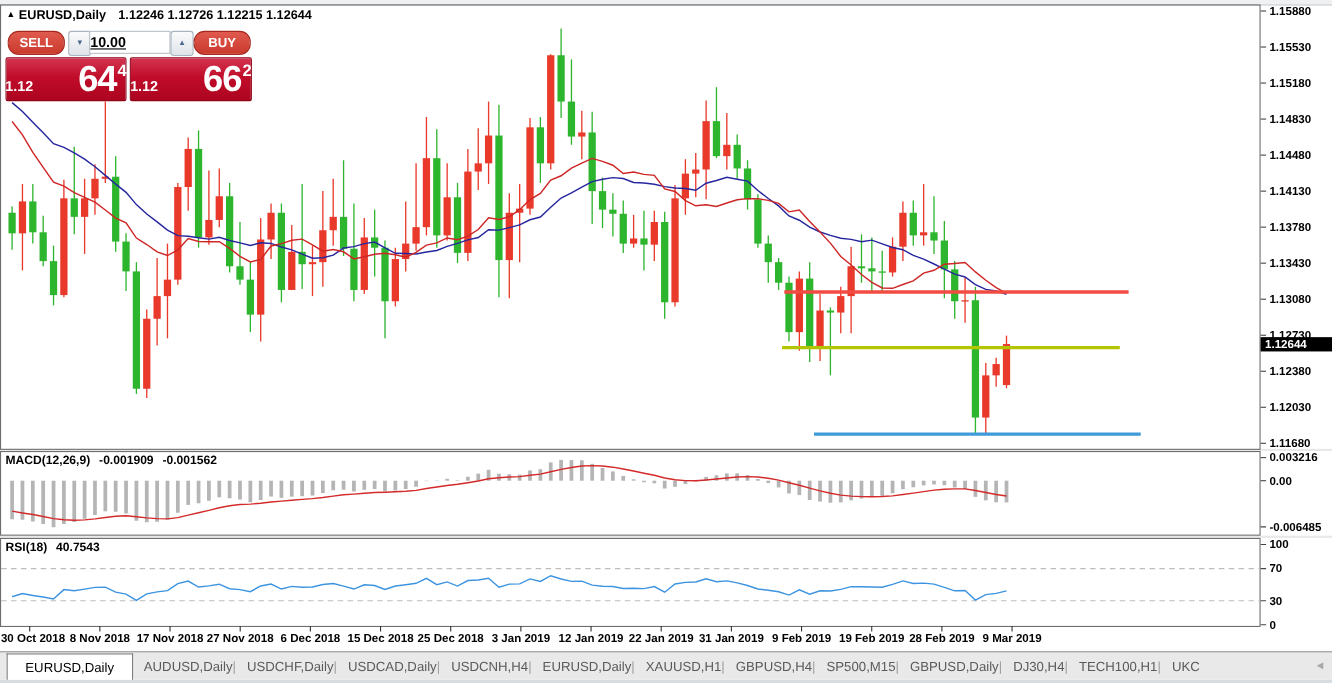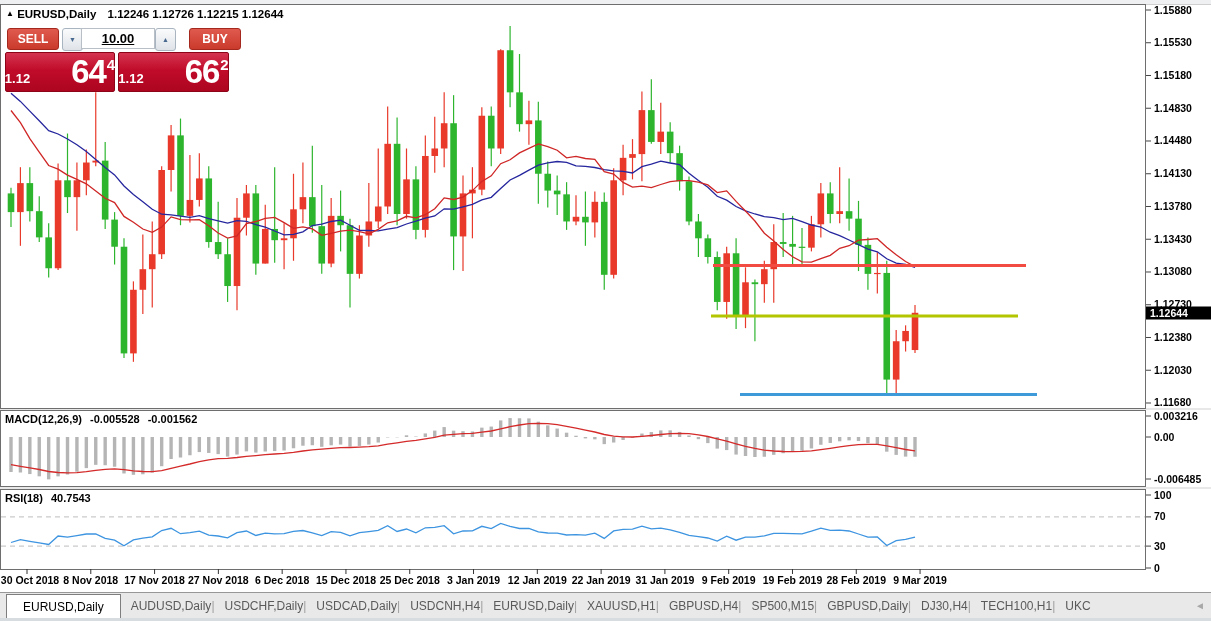--- a/index.html
+++ b/index.html
@@ -8,31 +8,31 @@
   #top-strip{left:0;top:0;width:1211px;height:4px;background:#eef0f1;border-bottom:1px solid #cfcfcf;}
   #cv{left:0;top:0;z-index:1;}
   #cv text{font:700 10.5px "Liberation Sans",sans-serif;fill:#000;}
   
   #symbol-title{left:6px;top:8px;z-index:5;font:700 11.5px "Liberation Sans",sans-serif;color:#000;}
   #symbol-title .marker{font-size:8px;vertical-align:2px;}
   #symbol-title .ohlc{margin-left:8px;font-weight:700;}
   
   #quote-panel{left:5px;top:28px;width:223px;height:62px;z-index:6;}
   #quote-panel .btn{position:absolute;top:0;height:21px;color:#fff;font:600 12px "Liberation Sans",sans-serif;
-      background:linear-gradient(180deg,#e05a4e,#c93a2c);border:1px solid #a5281f;border-radius:3px;
+      background:linear-gradient(180deg,#e05a4e,#c93a2c);border:1px solid #a5281f;border-radius:10px;
       display:flex;align-items:center;justify-content:center;cursor:pointer;padding:10px;}
   #sell-btn{left:2px;width:52px;}
-  #buy-btn{left:184px;width:52px;}
+  #buy-btn{left:171px;width:52px;}
   .spin{position:absolute;top:0;width:19px;height:21px;background:linear-gradient(#fafbfc,#dfe3e8);
        border:1px solid #a8b4c0;border-radius:3px;color:#49688f;font-size:7px;
        display:flex;align-items:center;justify-content:center;cursor:pointer;}
   #spin-down{left:57px;}
   #spin-up{left:150px;}
   #volume-input{position:absolute;left:76px;top:0;width:72px;height:19px;border:1px solid #b9bfc6;
-       text-align:center;font:700 13px "Liberation Sans",sans-serif;color:#000;padding:0;text-decoration:underline;}
+       font:700 13px "Liberation Sans",sans-serif;color:#000;padding:0;text-decoration:underline;}
   .tile{position:absolute;top:24px;height:38px;color:#fff;border:1px solid #8d0418;border-radius:2px;
        background:linear-gradient(180deg,#d43450 0%,#c00c2a 45%,#ad0520 100%);
        display:flex;align-items:center;justify-content:center;cursor:pointer;}
   #sell-tile{left:0px;width:108px;}
   #buy-tile{left:113px;width:109px;}
   .tile .pfx{font:700 13px "Liberation Sans",sans-serif;margin-top:13px;margin-right:1px;text-align:right;}
   .tile .big{font:700 33px "Liberation Sans",sans-serif;letter-spacing:-1px;line-height:36px;margin-left:40px;}
   .tile .sup{font:700 15px "Liberation Sans",sans-serif;margin-bottom:15px;margin-left:1px;}
   
   .ind-label{z-index:5;font:700 11px "Liberation Sans",sans-serif;color:#000;}
@@ -454,21 +454,21 @@
   </div>
   <div class="tile" id="buy-tile">
     <span class="pfx">1.12</span>
     <span class="big">66</span>
     <span class="sup">2</span>
   </div>
 </div>
 
 <div class="abs ind-label" id="macd-label">
   <span>MACD(12,26,9)</span>
-  <span>-0.005528</span>
+  <span>-0.001909</span>
   <span>-0.001562</span>
 </div>
 
 <div class="abs ind-label" id="rsi-label">
   <span>RSI(18)</span>
   <span>40.7543</span>
 </div>
 
 <div class="abs split" style="top:408px;height:2px;"></div>
 <div class="abs split" style="top:487px;height:2px;"></div>

